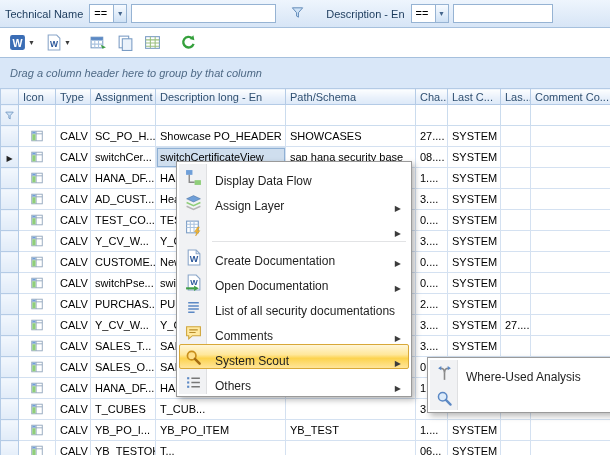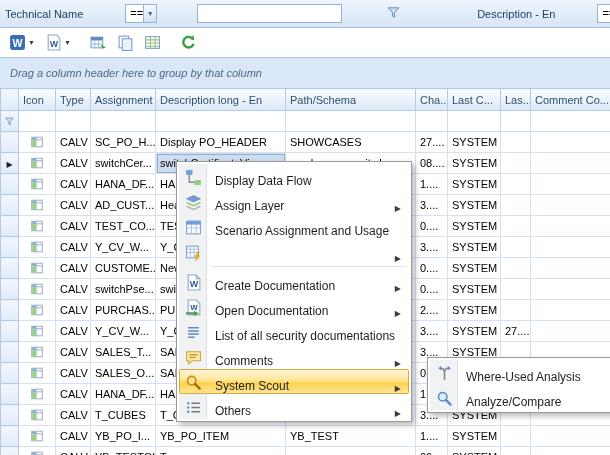--- a/index.html
+++ b/index.html
@@ -2,21 +2,21 @@
 <html><head>
 <meta charset="utf-8">
 <style>
   * { margin:0; padding:0; box-sizing:border-box; }
   html,body { width:610px; height:455px; overflow:hidden; }
   body { font-family:"Liberation Sans", sans-serif; font-size:11px; background:#fff; position:relative; color:#000; }
 
   
   .filter-bar { position:absolute; left:0; top:0; width:610px; height:28px;
     background:linear-gradient(#eef5fd,#d7e5f6); border-bottom:1px solid #a6c0dd;
-    display:flex; align-items:center; padding-left:5px;gap:36px; }
+    display:flex; align-items:center; padding-left:5px; }
   .fb-label { color:#1b3a5c; margin-right:6px; white-space:nowrap; }
   .fb-combo { display:flex; width:38px; height:19px; border:1px solid #96b3d3; background:#fff; align-items:stretch; }
   .fb-combo .op { flex:1; padding:2px 0 0 4px; }
   .fb-combo .dd { width:13px; background:linear-gradient(#f7fbff,#cfe1f5); border-left:1px solid #96b3d3;
     font-size:7px; color:#44658c; display:flex; align-items:center; justify-content:center; }
   .fb-input { width:145px; height:19px; border:1px solid #96b3d3; background:#fff; margin-left:4px;
     font-family:"Liberation Sans", sans-serif; font-size:11px; padding:0 3px; outline:none; }
   .fb-input.short { width:100px; }
   .fb-funnel { width:26px; height:21px; margin:0 4px 0 8px; display:flex; align-items:center; justify-content:center; }
   .fb-funnel svg { width:15px; height:15px; }
@@ -30,21 +30,21 @@
   .tb-btn .ic svg { width:17px; height:17px; display:block; }
   .tb-dd { font-size:7px; color:#3c3c3c; margin-left:2px; }
 
   
   .grid-area { position:absolute; left:0; top:57px; width:610px; height:398px;
     background:#d9e7f8; border-top:1px solid #a6c0dd; }
   .group-panel { height:30px; display:flex; align-items:center; padding-left:10px; color:#4f6a86;font-style:italic; }
 
   table.grid { border-collapse:collapse; table-layout:fixed; width:610px; background:#fff; }
   .grid th, .grid td { overflow:hidden; white-space:nowrap; text-align:left; font-weight:normal; }
-  .grid thead th.hcell { height:22px; padding:0 4px; color:#2f4f70;
+  .grid thead th.hcell { height:16px; padding:0 4px; color:#2f4f70;
     background:linear-gradient(#fdfeff,#e9f1fb 55%,#dde9f8); border:1px solid #b4cbe6; }
   .grid thead th.fcell { height:21px; background:#fff; border:1px solid #cbdcee; }
   .grid th.ind { background:linear-gradient(#f2f7fd,#e0ebf8); border:1px solid #b4cbe6; padding:0; text-align:center; }
   .grid th.ind svg { width:11px; height:11px; vertical-align:middle; }
   .grid td { height:21px; padding:0 4px; background:#fff; border:1px solid #d4e1f1; }
   .grid td.ind { background:linear-gradient(#f2f7fd,#e0ebf8); border:1px solid #b4cbe6; padding:0; text-align:center; }
   .sel-arrow { font-size:8px; color:#222; }
   .grid td.c-icon { padding:0; text-align:center; }
   .grid td.c-icon svg { width:14px; height:14px; vertical-align:middle; }
   .grid td.focus-cell { background:#cfdeee; outline:1px solid #8fb0d4; outline-offset:-2px; }
@@ -196,21 +196,21 @@
           <tr>
             <td class="ind"></td>
             <td class="c-icon"><span><svg viewBox="0 0 16 16">
                   <rect x="2" y="2.5" width="12" height="11" fill="#fff" stroke="#8fa3ba"></rect>
                   <path d="M2 5.5h12M7 2.5v11" stroke="#8fa3ba"></path>
                   <rect x="2.6" y="6" width="3.8" height="7" fill="#8fce7a"></rect>
                   <rect x="2.6" y="3.1" width="3.8" height="1.9" fill="#6f9fd8"></rect>
                 </svg></span></td>
             <td>CALV</td>
             <td>SC_PO_H...</td>
-            <td>Display PO_HEADER</td>
+            <td>Showcase PO_HEADER</td>
             <td>SHOWCASES</td>
             <td>27....</td>
             <td>SYSTEM</td>
             <td></td>
             <td></td>
           </tr>
           <tr>
             <td class="ind"><span class="sel-arrow">▶</span></td>
             <td class="c-icon"><span><svg viewBox="0 0 16 16">
                   <rect x="2" y="2.5" width="12" height="11" fill="#fff" stroke="#8fa3ba"></rect>
@@ -483,30 +483,20 @@
       <div class="menu-item">
         <span class="mi-icon">
           <svg viewBox="0 0 16 16">
             <path d="M8 1.5l6.5 3L8 7.5l-6.5-3z" fill="#6f9fd8" stroke="#4a6f9e" stroke-width=".5"></path>
             <path d="M1.5 8l6.5 3 6.5-3" fill="none" stroke="#8fce7a" stroke-width="1.4"></path>
             <path d="M1.5 11.5l6.5 3 6.5-3" fill="none" stroke="#b5b5b5" stroke-width="1.4"></path>
           </svg>
         </span>
         <span>Assign Layer</span>
         <span class="arrow">▶</span>
-      </div>
-      <div class="menu-item">
-        <span class="mi-icon">
-          <svg viewBox="0 0 16 16">
-            <rect x="1.5" y="2" width="13" height="12" fill="#fff" stroke="#7a9cc4"></rect>
-            <path d="M1.5 5h13M1.5 8.5h13M6 2v12M10.5 2v12" stroke="#aac3e0"></path>
-            <rect x="1.5" y="2" width="13" height="3" fill="#6f9fd8"></rect>
-          </svg>
-        </span>
-        <span>Scenario Assignment and Usage</span>
       </div>
       <div class="menu-item">
         <span class="mi-icon">
           <svg viewBox="0 0 16 16">
             <rect x="1.5" y="2" width="11" height="11" fill="#fff" stroke="#7a9cc4"></rect>
             <path d="M1.5 5h11M1.5 8h11M5 2v11M8.5 2v11" stroke="#aac3e0"></path>
             <path d="M12 7.5l-3 4.5h2l-1 4 4-5h-2.2l1.7-3.5z" fill="#f2b632" stroke="#c98f1b" stroke-width=".4"></path>
           </svg>
         </span>
         <span class="arrow">▶</span>
@@ -590,17 +580,16 @@
         </span>
         <span>Where-Used Analysis</span>
       </div>
       <div class="menu-item">
         <span class="mi-icon">
           <svg viewBox="0 0 16 16">
             <circle cx="6.3" cy="6.3" r="4" fill="#dcebfa" stroke="#5b88c4" stroke-width="1.4"></circle>
             <path d="M9.3 9.3l4.4 4.4" stroke="#5b88c4" stroke-width="2.2" stroke-linecap="round"></path>
           </svg>
         </span>
-        <span>Analyze/Compare</span>
       </div>
     </div>
 
 </div>
 
 </body></html>

